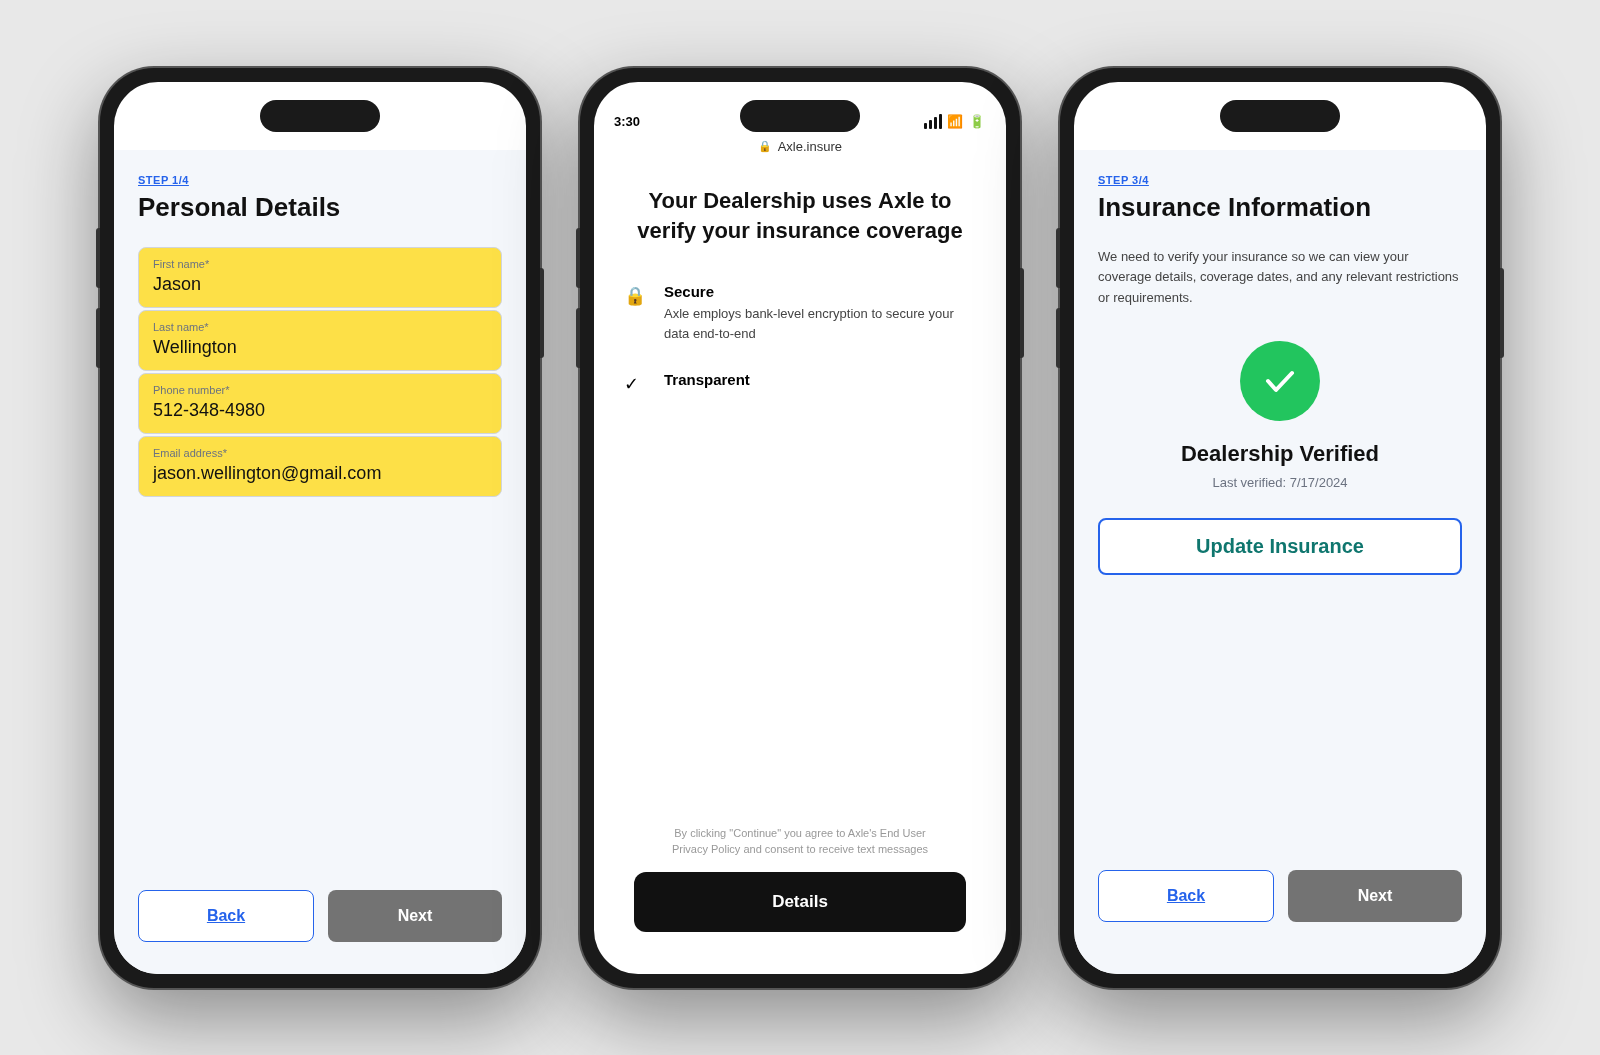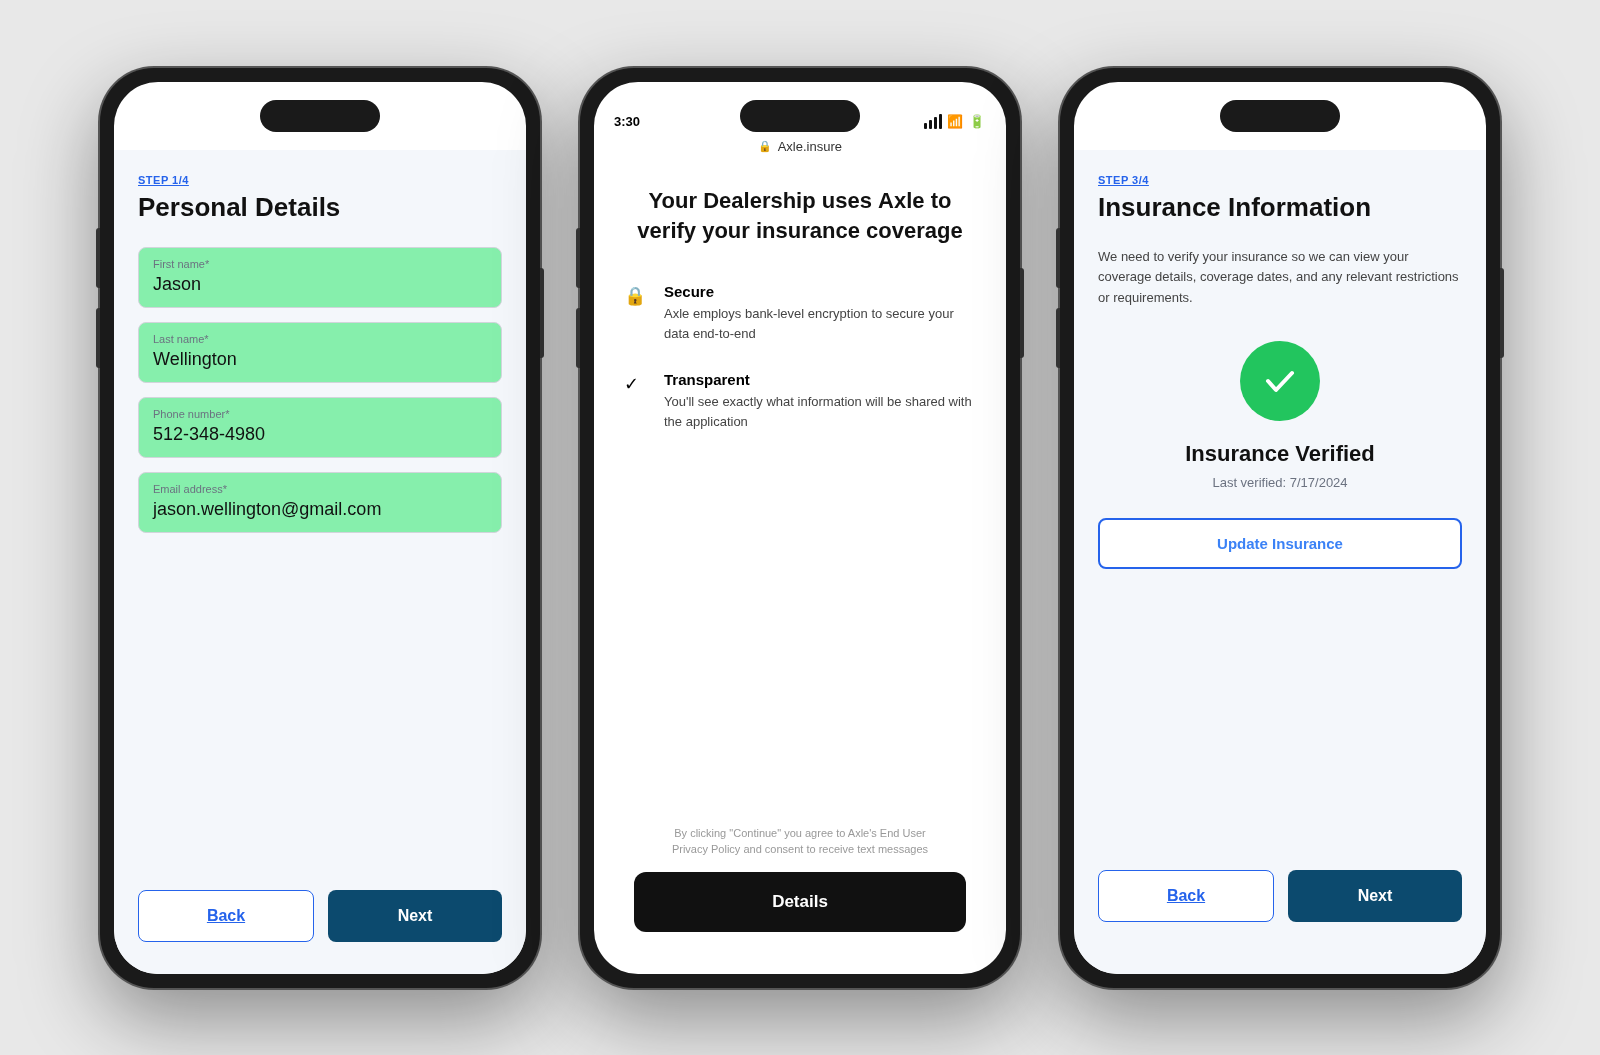--- a/index.html
+++ b/index.html
@@ -111,25 +111,25 @@
     }
     .page-title {
       font-size: 26px;
       font-weight: 700;
       color: #111;
       margin-bottom: 24px;
     }
 
     .form-field {
       position: relative;
-      background: #86efac;
+      background: #fde047;
       border: 1.5px solid #d1d5db;
       border-radius: 8px;
       padding: 10px 14px 12px;
-      margin-bottom: 14px;
+      margin-bottom: 2px;
     }
     .form-field label {
       display: block;
       font-size: 11px;
       color: #6b7280;
       margin-bottom: 4px;
     }
     .form-field .field-value {
       font-size: 18px;
       color: #111;
@@ -151,21 +151,21 @@
       font-size: 16px;
       font-weight: 600;
       border-radius: 8px;
       cursor: pointer;
       text-decoration: underline;
     }
     .btn-next {
       flex: 1;
       padding: 16px;
       border: none;
-      background: #0c4a6e;
+      background: #737373;
       color: #fff;
       font-size: 16px;
       font-weight: 600;
       border-radius: 8px;
       cursor: pointer;
     }
 
     
     .phone2-screen {
       background: #fff;
@@ -296,22 +296,22 @@
     .verified-date {
       font-size: 13px;
       color: #6b7280;
       margin-bottom: 28px;
     }
 
     .btn-update {
       width: 100%;
       padding: 15px;
       background: #fff;
-      color: #3b82f6;
-      font-size: 15px;
+      color: #0f766e;
+      font-size: 20px;
       font-weight: 600;
       border: 2px solid #2563eb;
       border-radius: 8px;
       cursor: pointer;
       margin-bottom: 20px;
     }
 
     
     .signal-bars {
       display: inline-flex;
@@ -409,21 +409,20 @@
         <div>
           <div class="feature-title">Secure</div>
           <div class="feature-desc">Axle employs bank-level encryption to secure your data end-to-end</div>
         </div>
       </div>
 
       <div class="axle-feature">
         <div class="feature-icon">✓</div>
         <div>
           <div class="feature-title">Transparent</div>
-          <div class="feature-desc">You'll see exactly what information will be shared with the application</div>
         </div>
       </div>
 
       <div style="flex:1;"></div>
 
       <div class="axle-footer">
         <div class="axle-disclaimer">By clicking "Continue" you agree to Axle's End User<br>Privacy Policy and consent to receive text messages</div>
         <button class="btn-continue">Details</button>
       </div>
     </div>
@@ -442,21 +441,21 @@
       <div class="step-label">STEP 3/4</div>
       <div class="page-title">Insurance Information</div>
       <div class="desc-text">We need to verify your insurance so we can view your coverage details, coverage dates, and any relevant restrictions or requirements.</div>
 
       <div class="verified-section">
         <div class="check-circle">
           <svg viewBox="0 0 40 40" fill="none">
             <path d="M8 20 L16 29 L32 12" stroke="white" stroke-width="4" stroke-linecap="round" stroke-linejoin="round"></path>
           </svg>
         </div>
-        <div class="verified-title">Insurance Verified</div>
+        <div class="verified-title">Dealership Verified</div>
         <div class="verified-date">Last verified: 7/17/2024</div>
 
         <button class="btn-update">Update Insurance</button>
 
         <div class="btn-row" style="width:100%;">
           <button class="btn-back">Back</button>
           <button class="btn-next">Next</button>
         </div>
       </div>
     </div>

